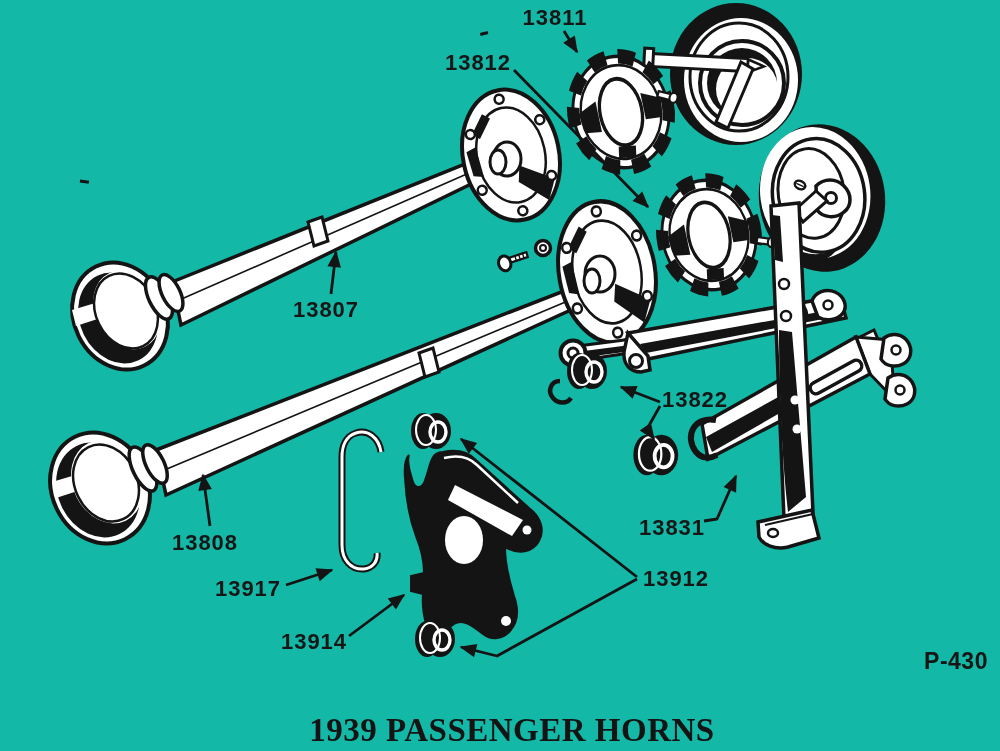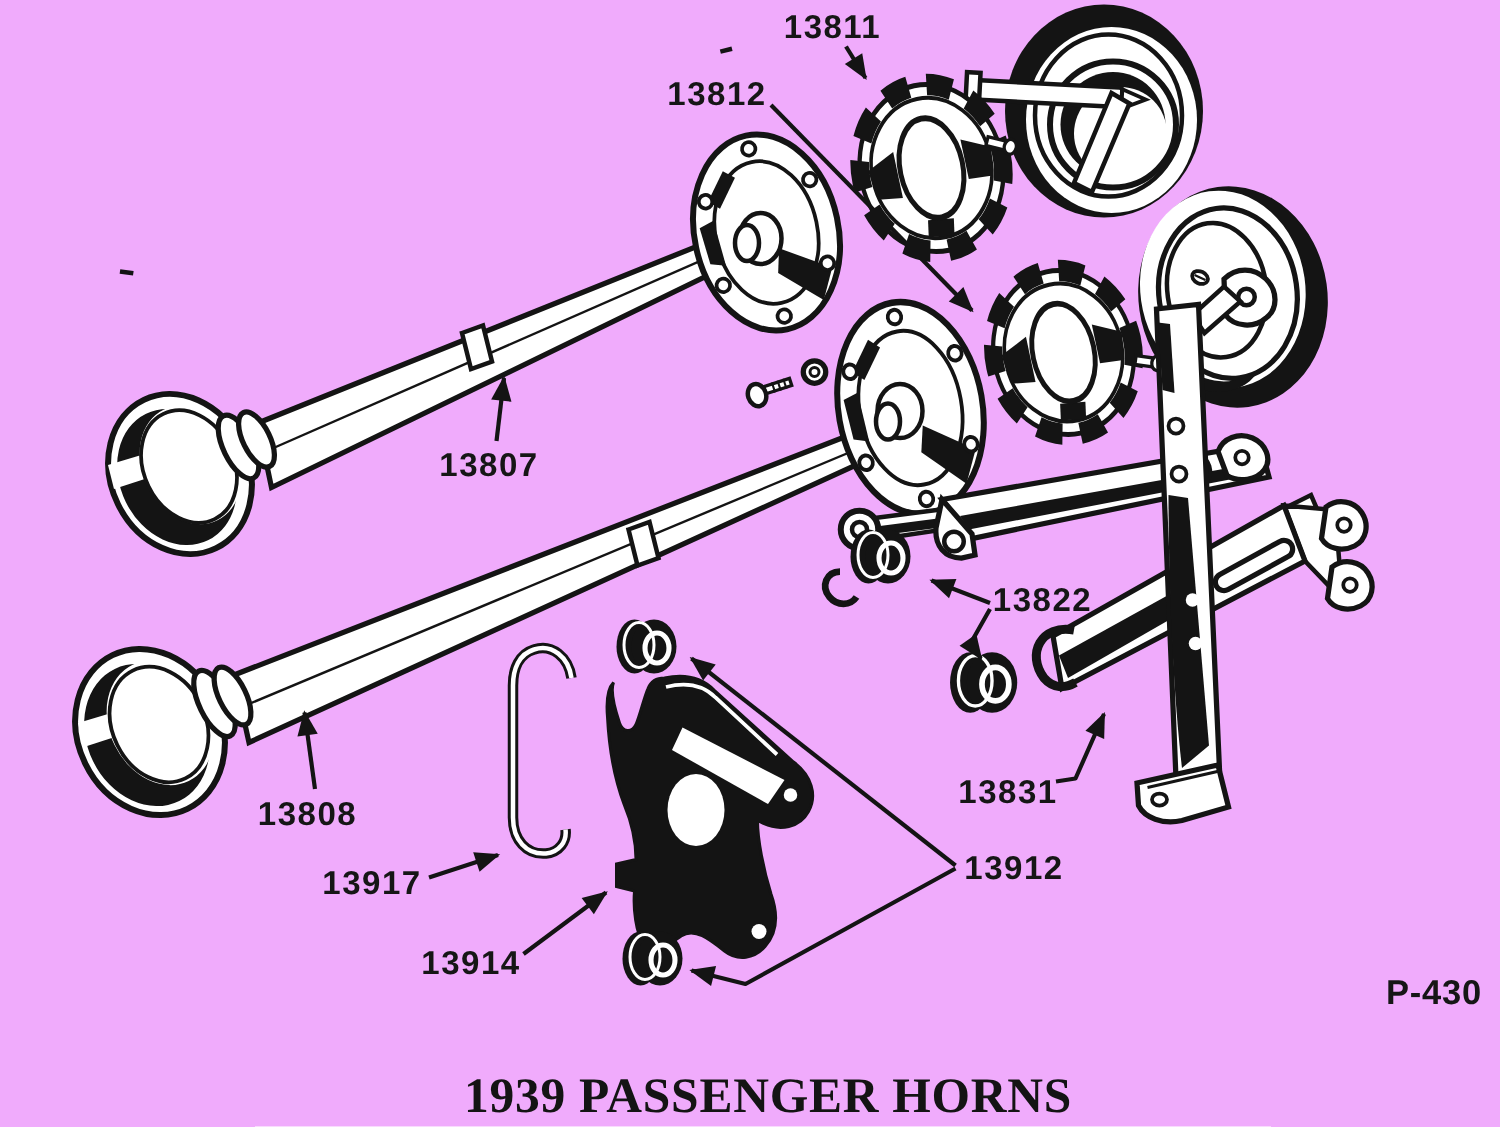--- a/index.html
+++ b/index.html
@@ -1,16 +1,16 @@
 <!DOCTYPE html>
 <html><head>
 <meta charset="utf-8">
 <style>
   html,body{margin:0;padding:0;background:#ffffff;}
-  .page{position:relative;width:1000px;height:751px;background:#f0abfc;overflow:hidden;}
+  .page{position:relative;width:1000px;height:751px;background:#14b8a6;overflow:hidden;}
   svg{display:block;}
   .lbl{font-family:"Liberation Sans",sans-serif;font-weight:700;font-size:22px;fill:#161616;letter-spacing:1px;}
   .cap{font-family:"Liberation Serif",serif;font-weight:700;font-size:33px;fill:#141414;letter-spacing:0.5px;}
   .pc{font-family:"Liberation Sans",sans-serif;font-weight:700;font-size:23px;fill:#161616;letter-spacing:0.5px;}
 </style>
 </head>
 <body>
 
 <div class="page">
 <svg width="1000" height="751" viewBox="0 0 1000 751">

